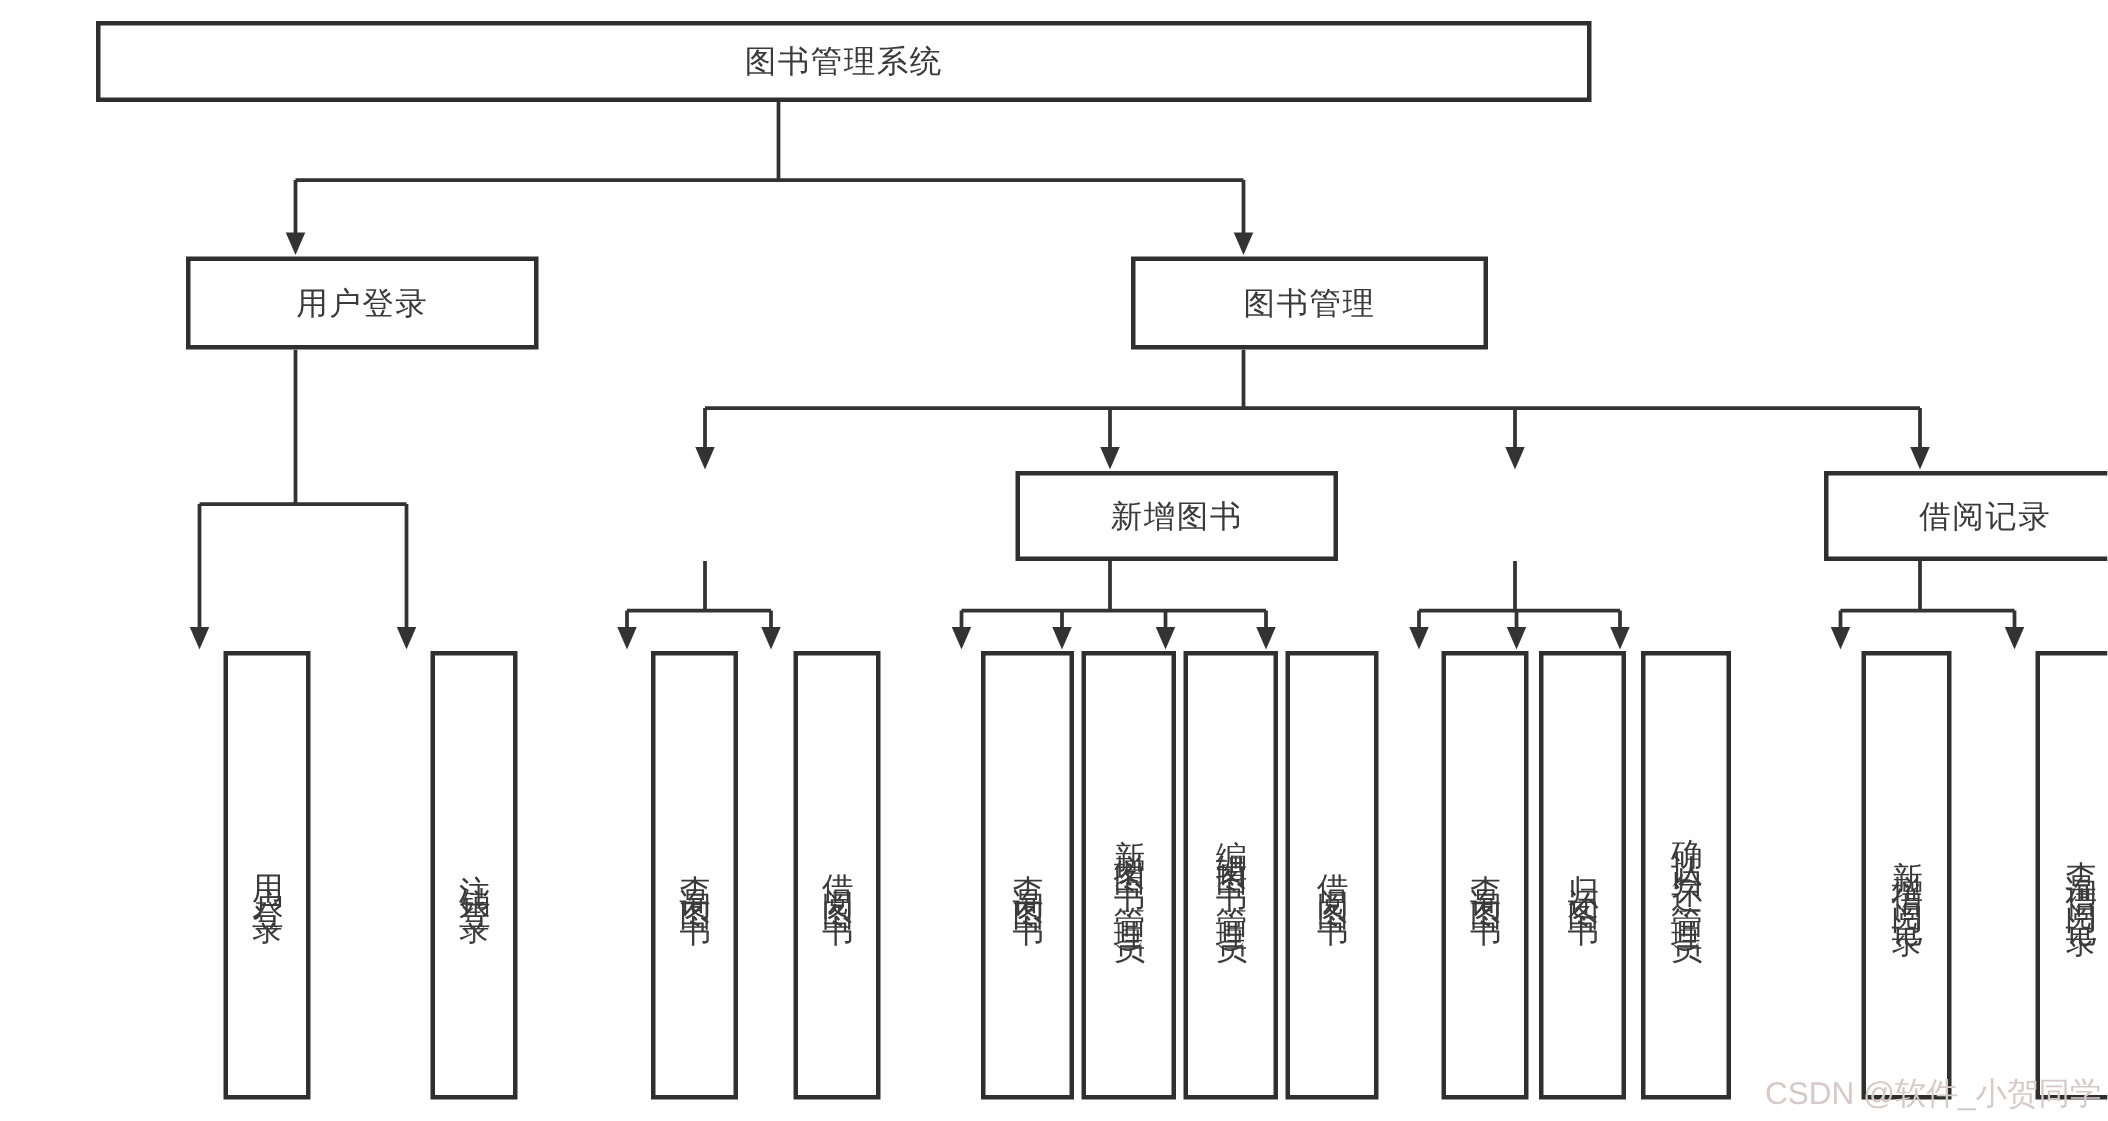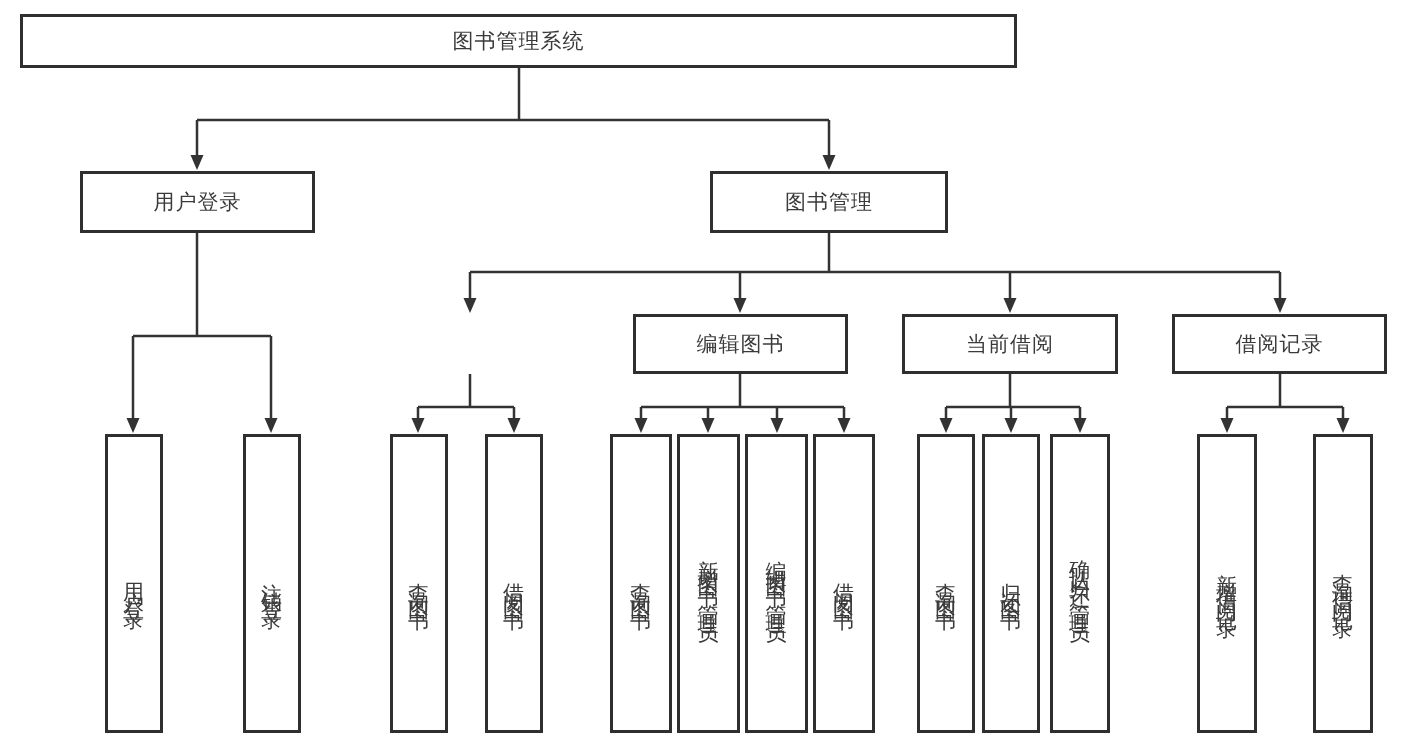--- a/index.html
+++ b/index.html
@@ -21,20 +21,21 @@
   .connectors path{stroke:var(--line);stroke-width:2.5;fill:none;}
   .connectors polygon{fill:var(--line);stroke:none;}
   .box{
     position:absolute;
     box-sizing:border-box;
     background:#fff;
     border:3px solid var(--border);
     display:flex;align-items:center;justify-content:center;
     color:var(--text);
     z-index:2;
+    margin-left:44px;
   }
   .h{font-size:21px;letter-spacing:1px;white-space:nowrap;}
   .v{
     writing-mode:vertical-rl;
     font-size:21px;
     letter-spacing:9px;
     line-height:1;
   }
   .watermark{
     position:absolute;
@@ -83,36 +84,36 @@
     <polygon points="1073.5,418 1086.5,418 1080,433"></polygon>
     <polygon points="1220.5,418 1233.5,418 1227,433"></polygon>
     <polygon points="1336.5,418 1349.5,418 1343,433"></polygon>
   </svg>
 
   <div class="box h" style="left:20px;top:14px;width:997px;height:54px;">图书管理系统</div>
 
   <div class="box h" style="left:80px;top:171px;width:235px;height:62px;">用户登录</div>
   <div class="box h" style="left:710px;top:171px;width:238px;height:62px;font-family:Liberation Serif, serif;">图书管理</div>
 
-  <div class="box h" style="left:633px;top:314px;width:215px;height:60px;">编辑图书</div>
-  <div class="box h" style="left:902px;top:314px;width:216px;height:60px;">当前借阅</div>
+  <div class="box h" style="left:633px;top:314px;width:215px;height:60px;">新增图书</div>
   <div class="box h" style="left:1172px;top:314px;width:215px;height:60px;">借阅记录</div>
 
   <div class="box v" style="left:105px;top:434px;width:58px;height:299px;">用户登录</div>
   <div class="box v" style="left:243px;top:434px;width:58px;height:299px;">注销登录</div>
 
   <div class="box v" style="left:390px;top:434px;width:58px;height:299px;">查询图书</div>
   <div class="box v" style="left:485px;top:434px;width:58px;height:299px;">借阅图书</div>
 
   <div class="box v" style="left:610px;top:434px;width:62px;height:299px;">查询图书</div>
   <div class="box v" style="left:677px;top:434px;width:63px;height:299px;">新增图书（管理员）</div>
   <div class="box v" style="left:745px;top:434px;width:63px;height:299px;">编辑图书（管理员）</div>
   <div class="box v" style="left:813px;top:434px;width:62px;height:299px;">借阅图书</div>
 
   <div class="box v" style="left:917px;top:434px;width:58px;height:299px;">查询图书</div>
   <div class="box v" style="left:982px;top:434px;width:58px;height:299px;">归还图书</div>
   <div class="box v" style="left:1050px;top:434px;width:60px;height:299px;">确认归还（管理员）</div>
 
   <div class="box v" style="left:1197px;top:434px;width:60px;height:299px;">新增借阅记录</div>
   <div class="box v" style="left:1313px;top:434px;width:60px;height:299px;">查询借阅记录</div>
 
+  <div class="watermark">CSDN @软件_小贺同学</div>
 
 </div>
 
 </body></html>

